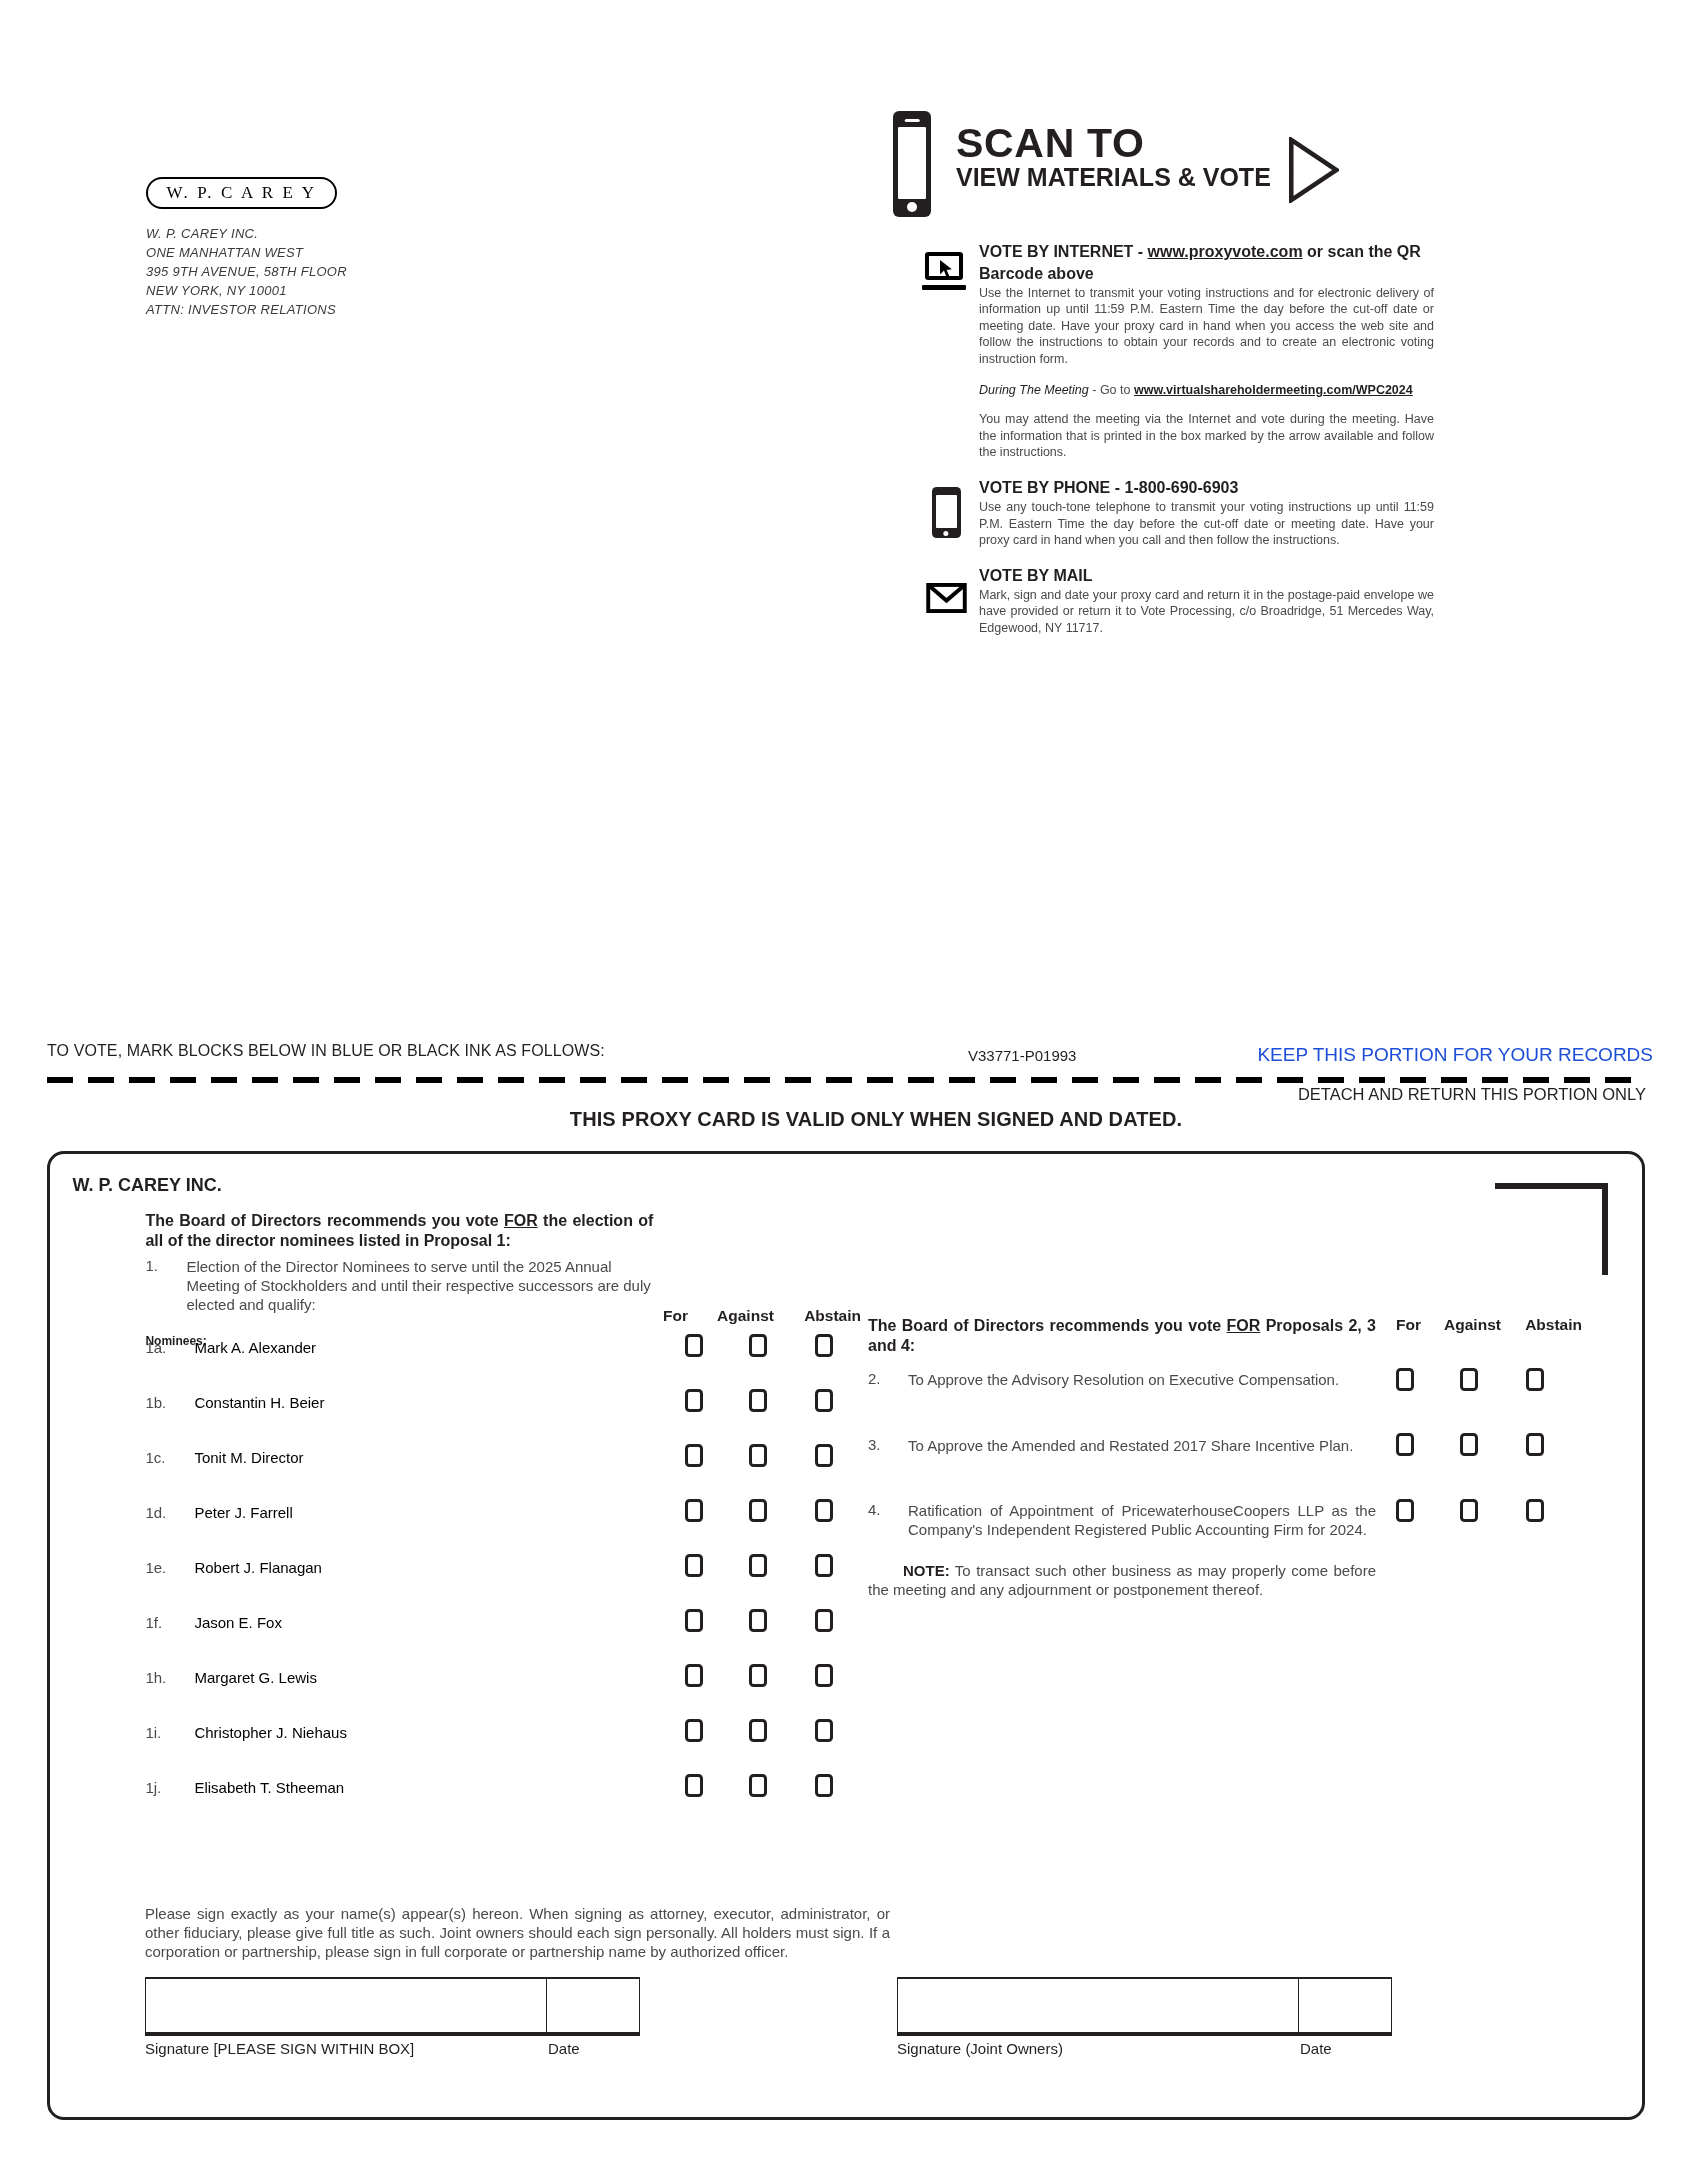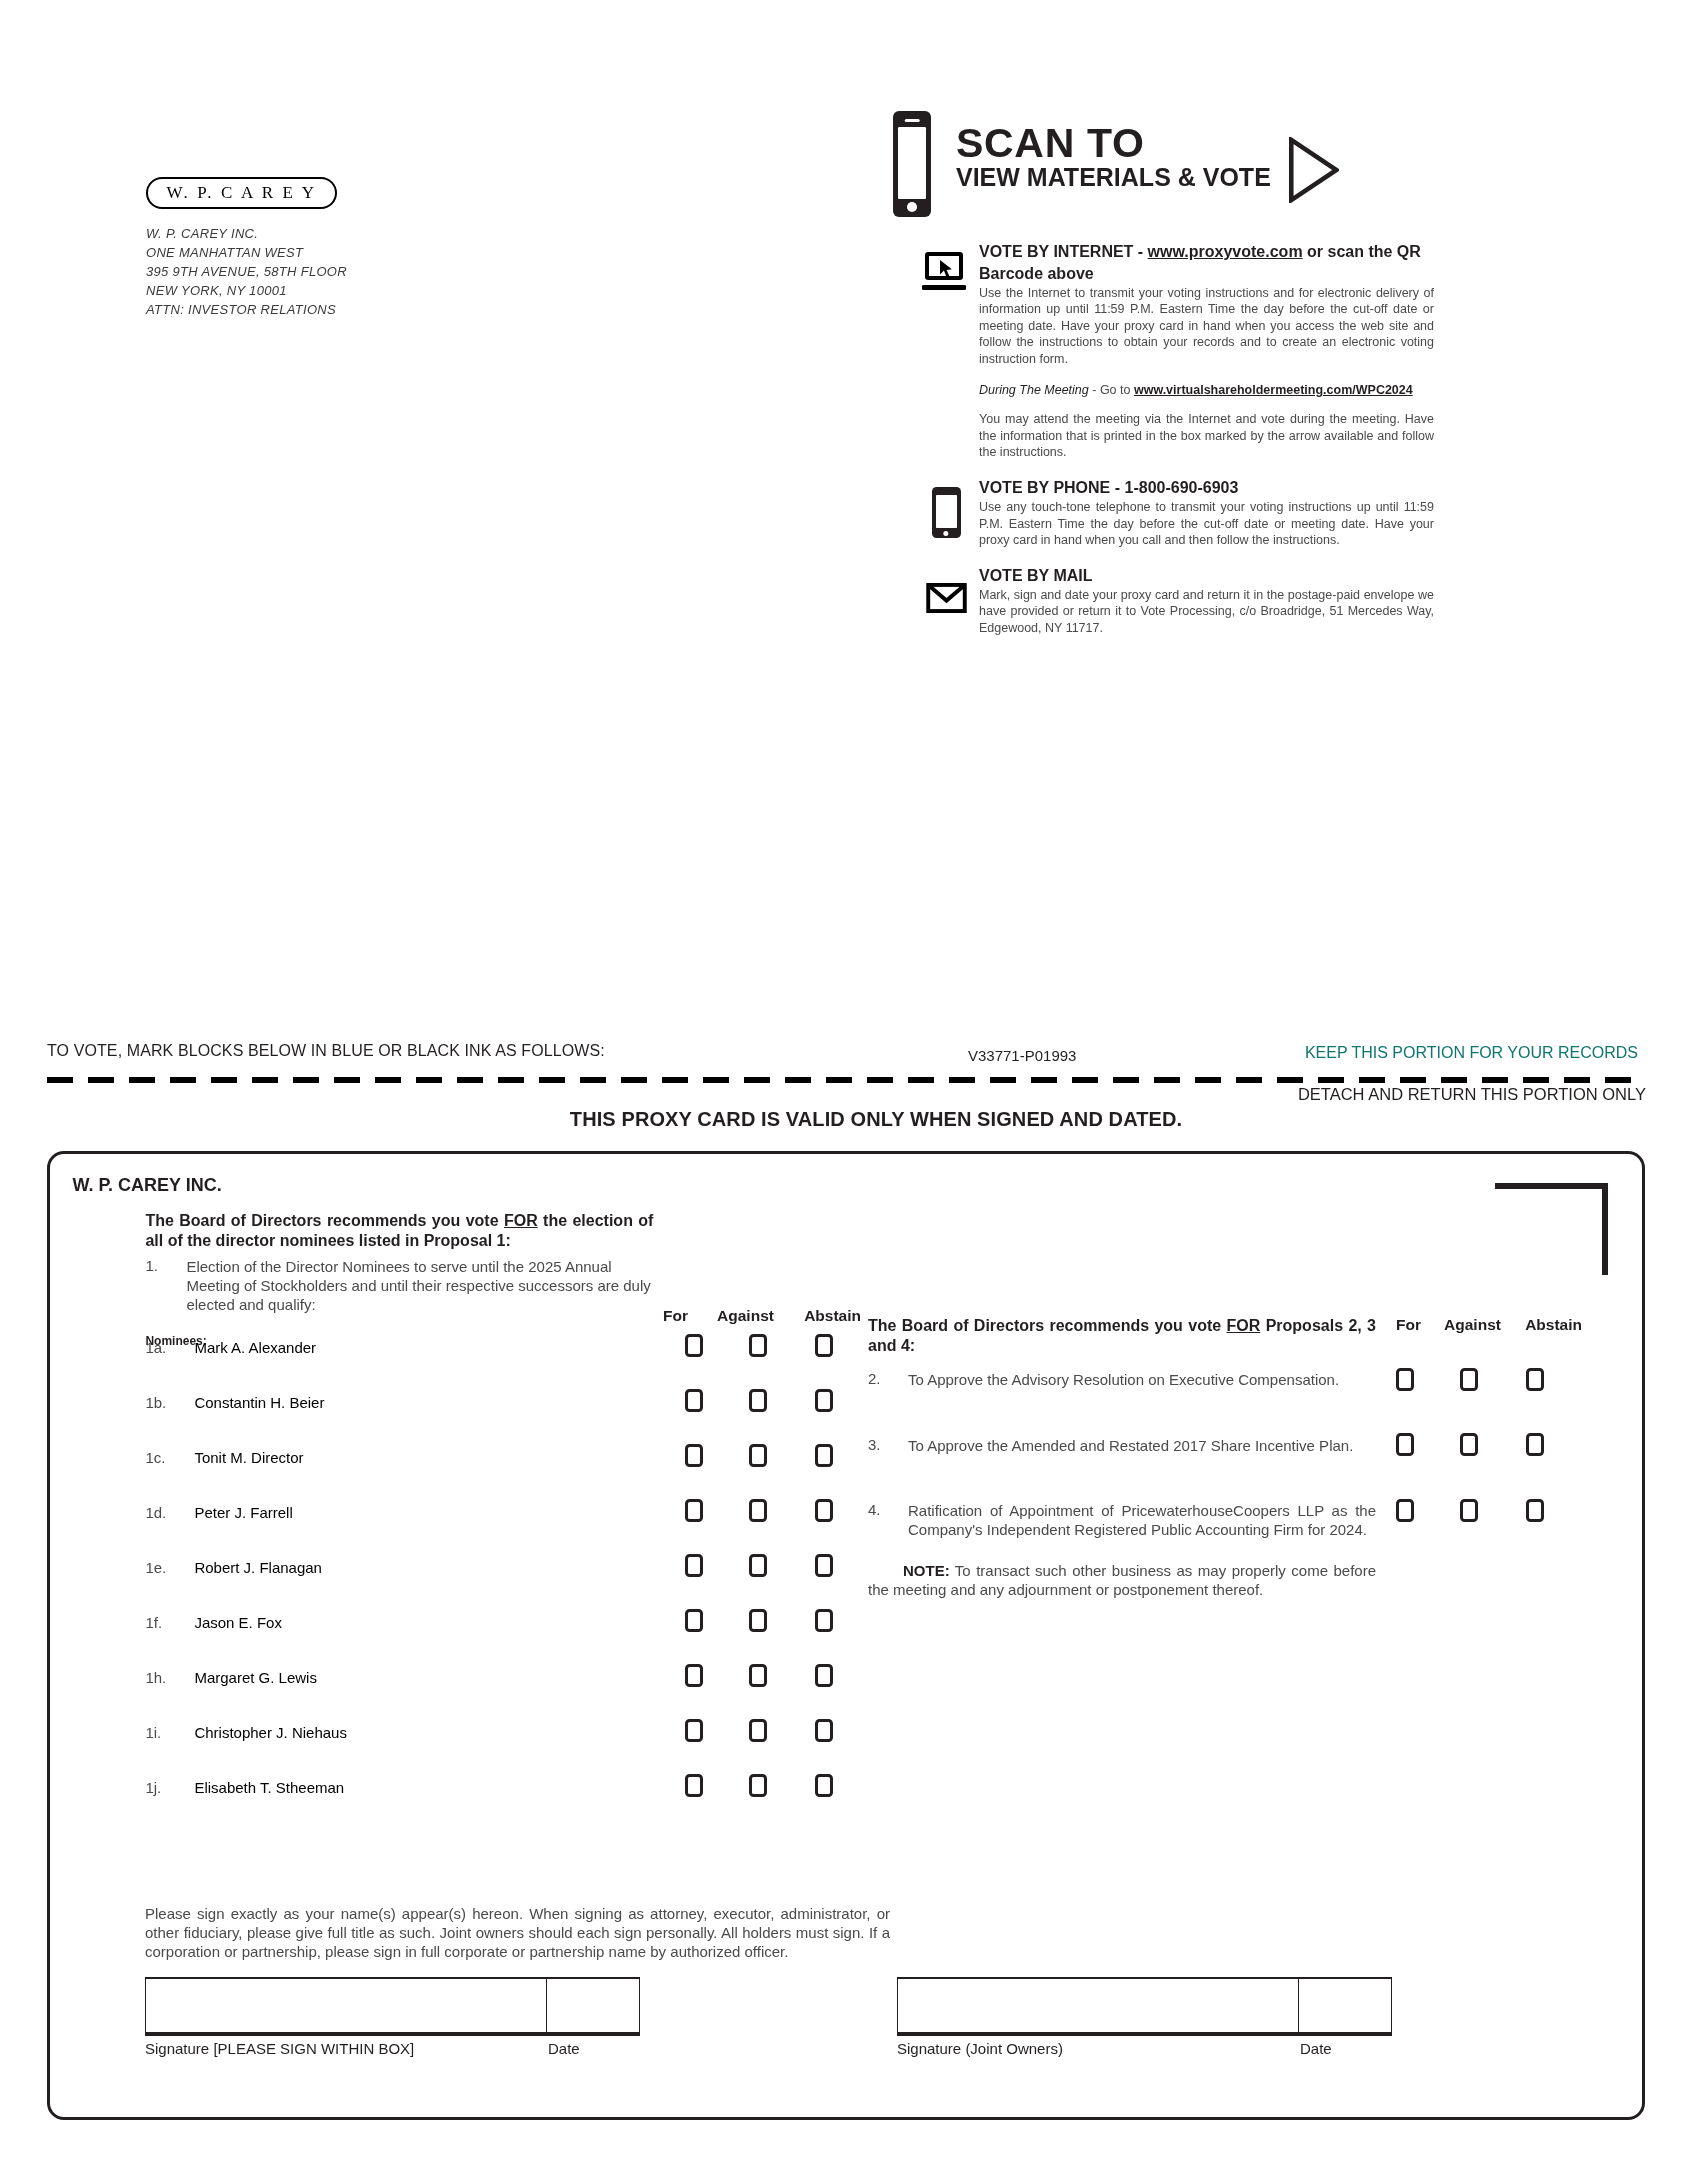--- a/index.html
+++ b/index.html
@@ -128,22 +128,22 @@
   
   .tovote {
     position: absolute; left: 47px; top: 1042px;
     font-size: 16px; color: #231f20; letter-spacing: 0.1px;
   }
   .ctrlnum {
     position: absolute; left: 968px; top: 1047px;
     font-size: 15px; color: #231f20;
   }
   .keepportion {
-    position: absolute; right: 55px; top: 1044px;
-    font-size: 16px; color: #0f766e; white-space: nowrap;
+    position: absolute; right: 40px; top: 1044px;
+    font-size: 19px; color: #1d4ed8; white-space: nowrap;
   }
   .dashline {
     position: absolute; left: 47px; right: 47px; top: 1077px;
     height: 6px;
     background: repeating-linear-gradient(to right,
        #000 0px, #000 26px, #fff 26px, #fff 41px);
   }
   .detachportion {
     position: absolute; right: 47px; top: 1085px;
     font-size: 16.5px; color: #231f20; white-space: nowrap;

